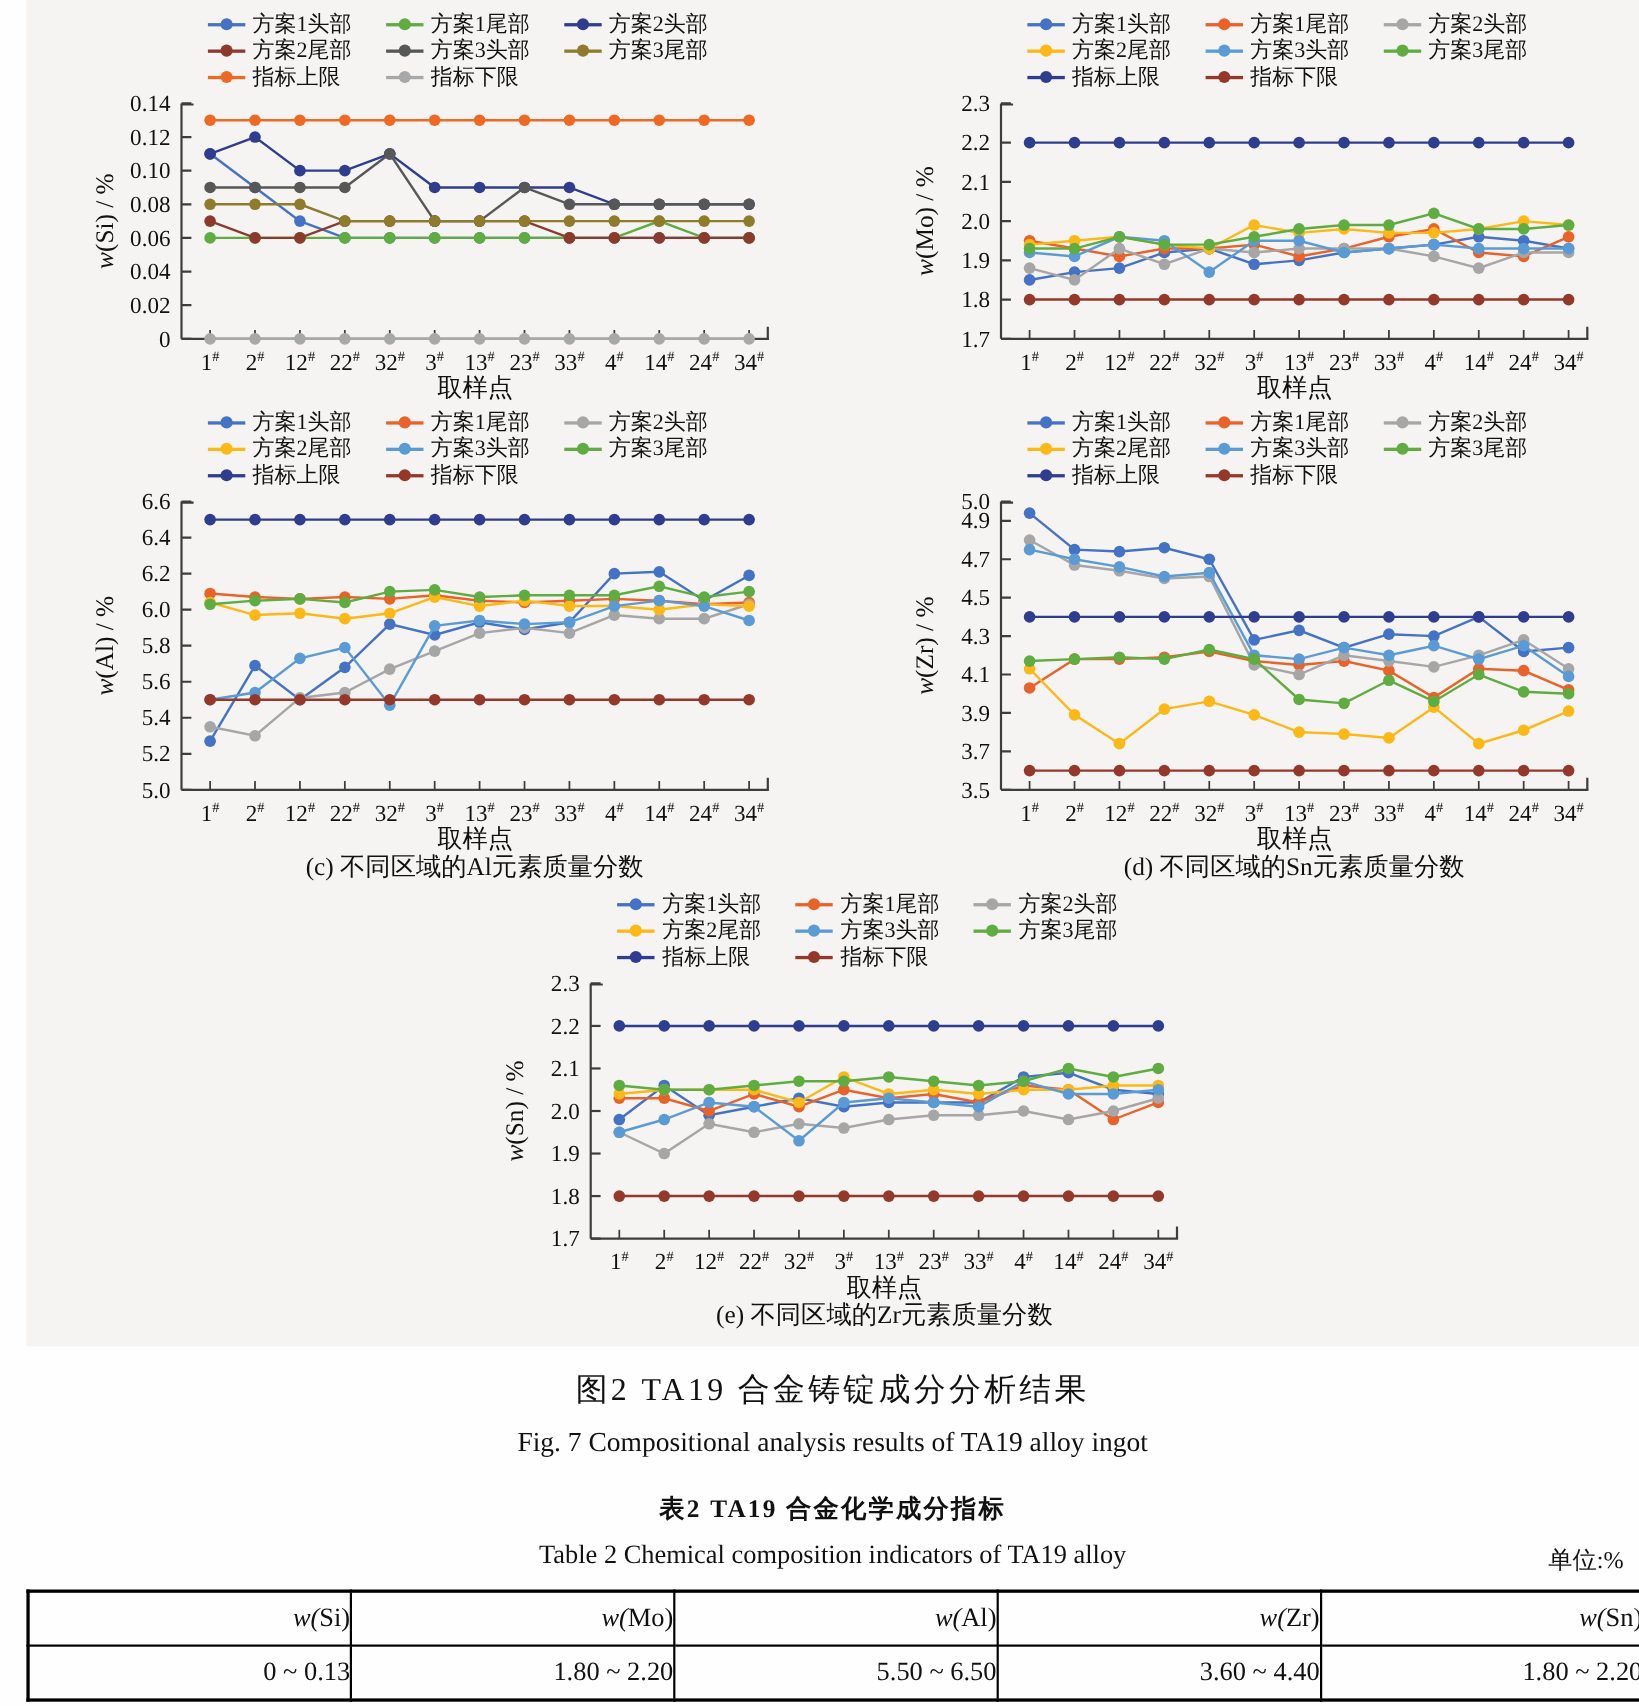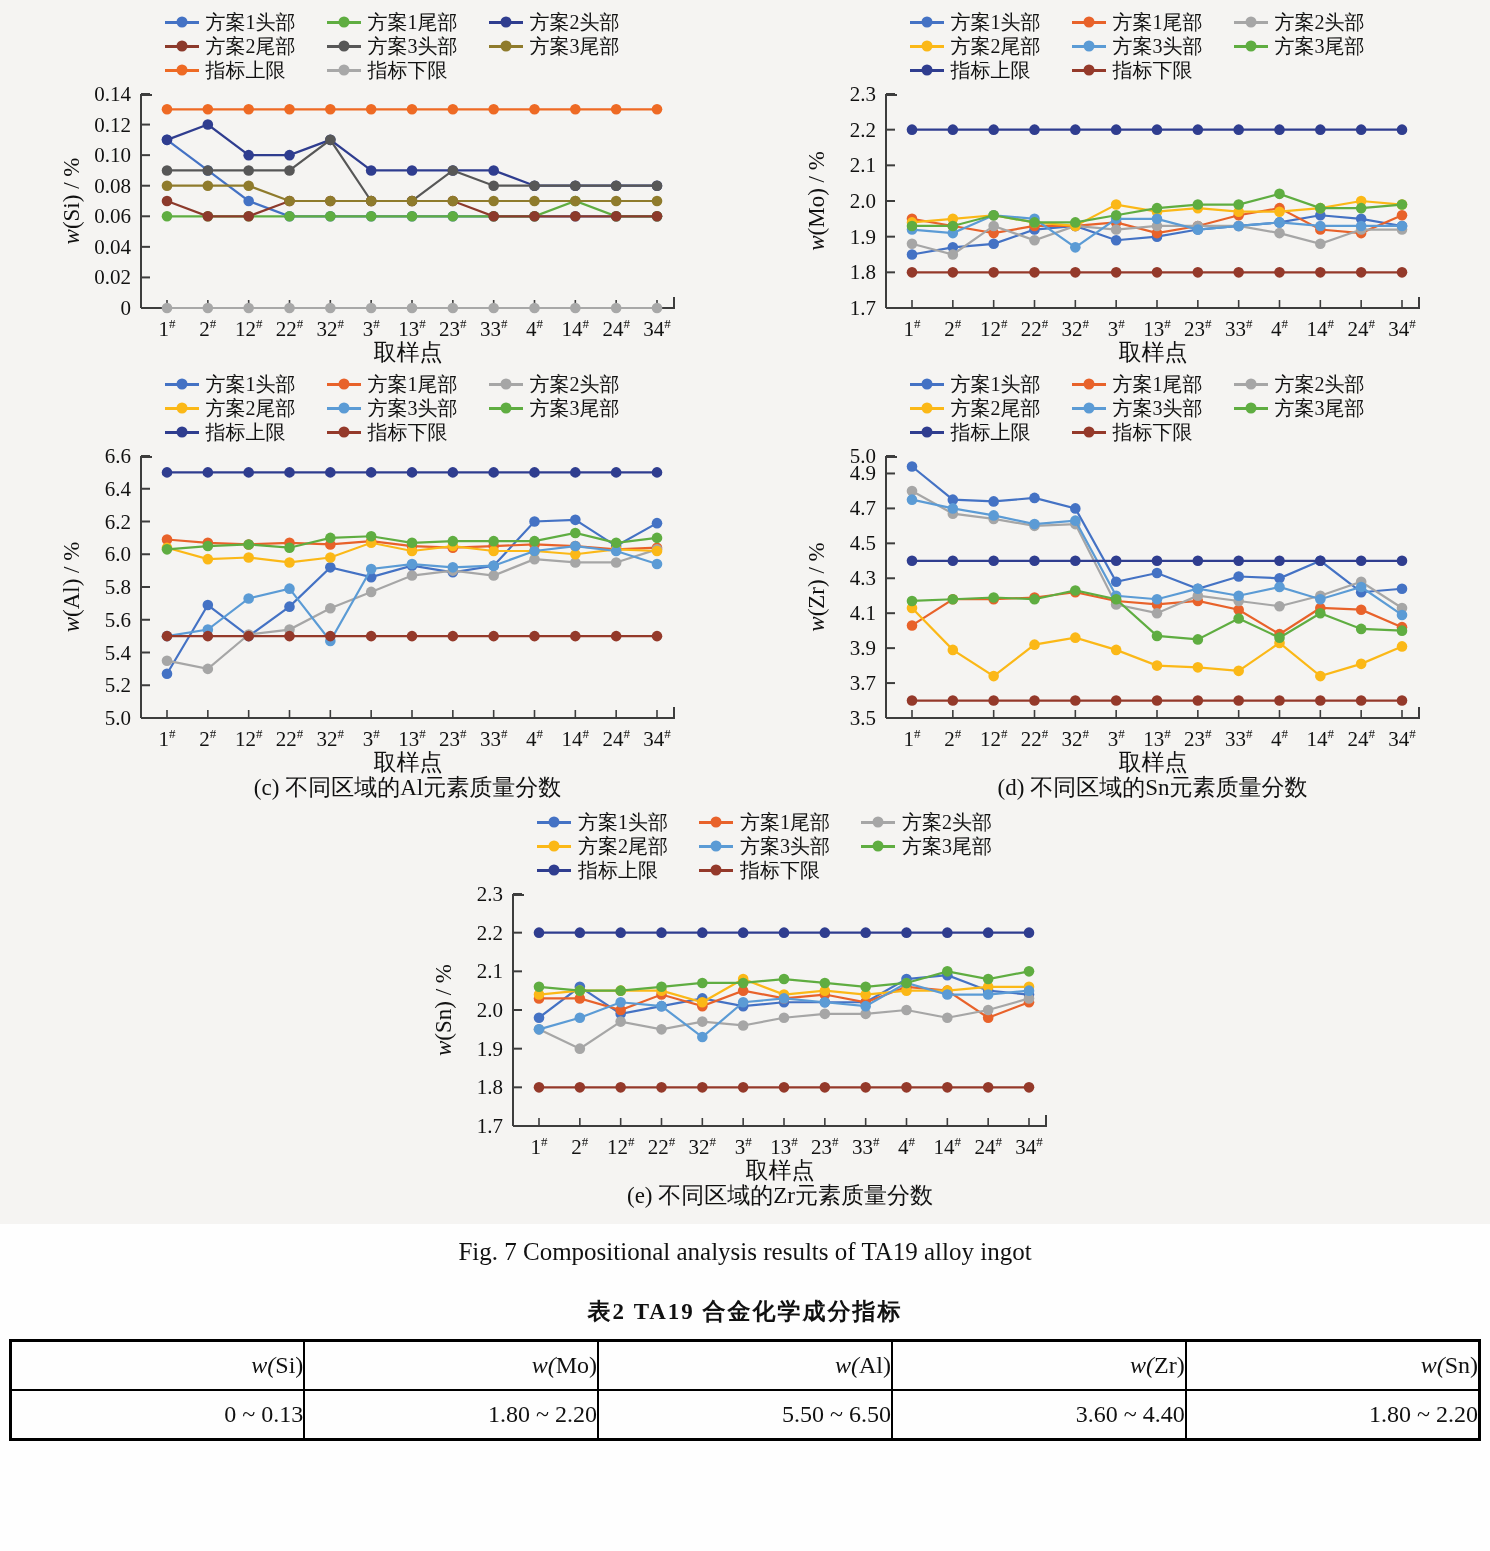--- a/index.html
+++ b/index.html
@@ -1,17 +1,17 @@
 <!DOCTYPE html>
 <html><head>
 <meta charset="utf-8">
 <style>
   html,body{margin:0;padding:0;background:#fff;}
   .page{width:1490px;height:1551px;background:#fefefe;overflow:hidden;box-sizing:border-box;
-        font-family:"Liberation Serif","DejaVu Serif",serif;color:#111;}
+        font-family:"Liberation Serif","DejaVu Serif",serif;color:#111;padding-left:24px;}
   .charts{display:grid;grid-template-columns:745px 745px;justify-items:center;
           background:#f5f4f2;padding:10px 0 6px;}
   figure.chart{margin:0 0 8px 0;width:640px;display:block;}
   .chart-e{grid-column:1 / -1;justify-self:center;}
   .legend{display:flex;flex-wrap:wrap;width:486px;margin-left:112px;font-size:20px;line-height:24px;}
   .legend-item{display:flex;align-items:center;width:162px;gap:7px;}
   .lmark{width:34px;height:3px;flex:none;position:relative;}
   .lmark::after{content:"";position:absolute;left:50%;top:50%;width:11px;height:11px;
                 transform:translate(-50%,-50%);border-radius:50%;background:inherit;}
   figcaption{font-size:23px;line-height:28px;text-align:center;padding-left:70px;margin-top:0;}
@@ -1028,23 +1028,28 @@
           <circle cx="481.5" cy="205.3333333333333" r="5.3" fill="#94392A"></circle>
           <circle cx="522.3333333333333" cy="205.3333333333333" r="5.3" fill="#94392A"></circle>
           <circle cx="563.1666666666667" cy="205.3333333333333" r="5.3" fill="#94392A"></circle>
           <circle cx="604" cy="205.3333333333333" r="5.3" fill="#94392A"></circle>
         </svg>
       <figcaption>(e) 不同区域的Zr元素质量分数</figcaption>
     </figure>
 
   </div>
 
+  <p class="fig-cn">图2  TA19 合金铸锭成分分析结果</p>
   <p class="fig-en">Fig. 7   Compositional analysis results of TA19 alloy ingot</p>
 
   <p class="tbl-cn">表2  TA19 合金化学成分指标</p>
+  <div class="tbl-row">
+    <span>Table 2   Chemical composition indicators of TA19 alloy</span>
+    <span class="tbl-unit">单位:%</span>
+  </div>
 
   <table class="comp">
     <tbody>
       <tr>
         <th>
             <span class="hcell">w(Si)</span>
           </th>
         <th>
             <span class="hcell">w(Mo)</span>
           </th>

